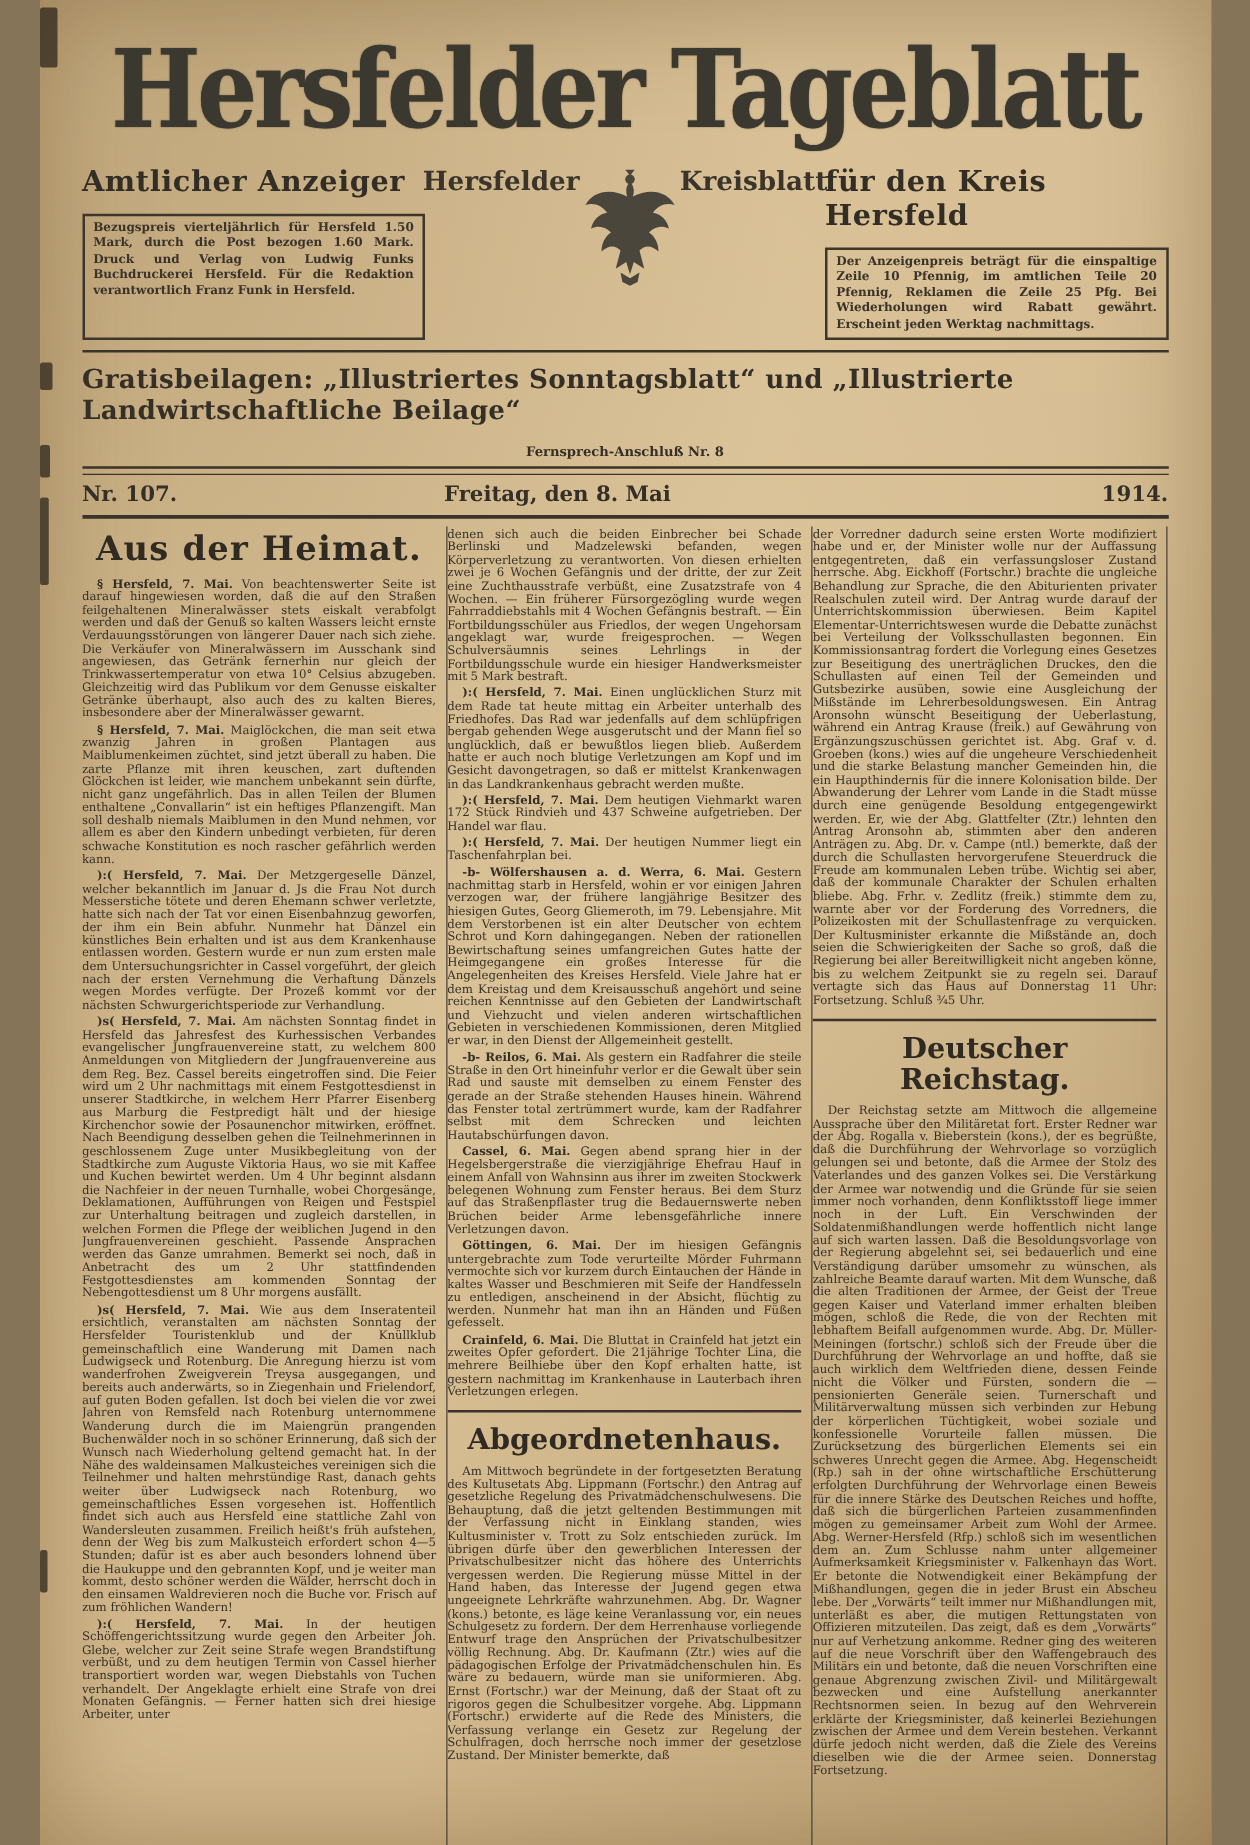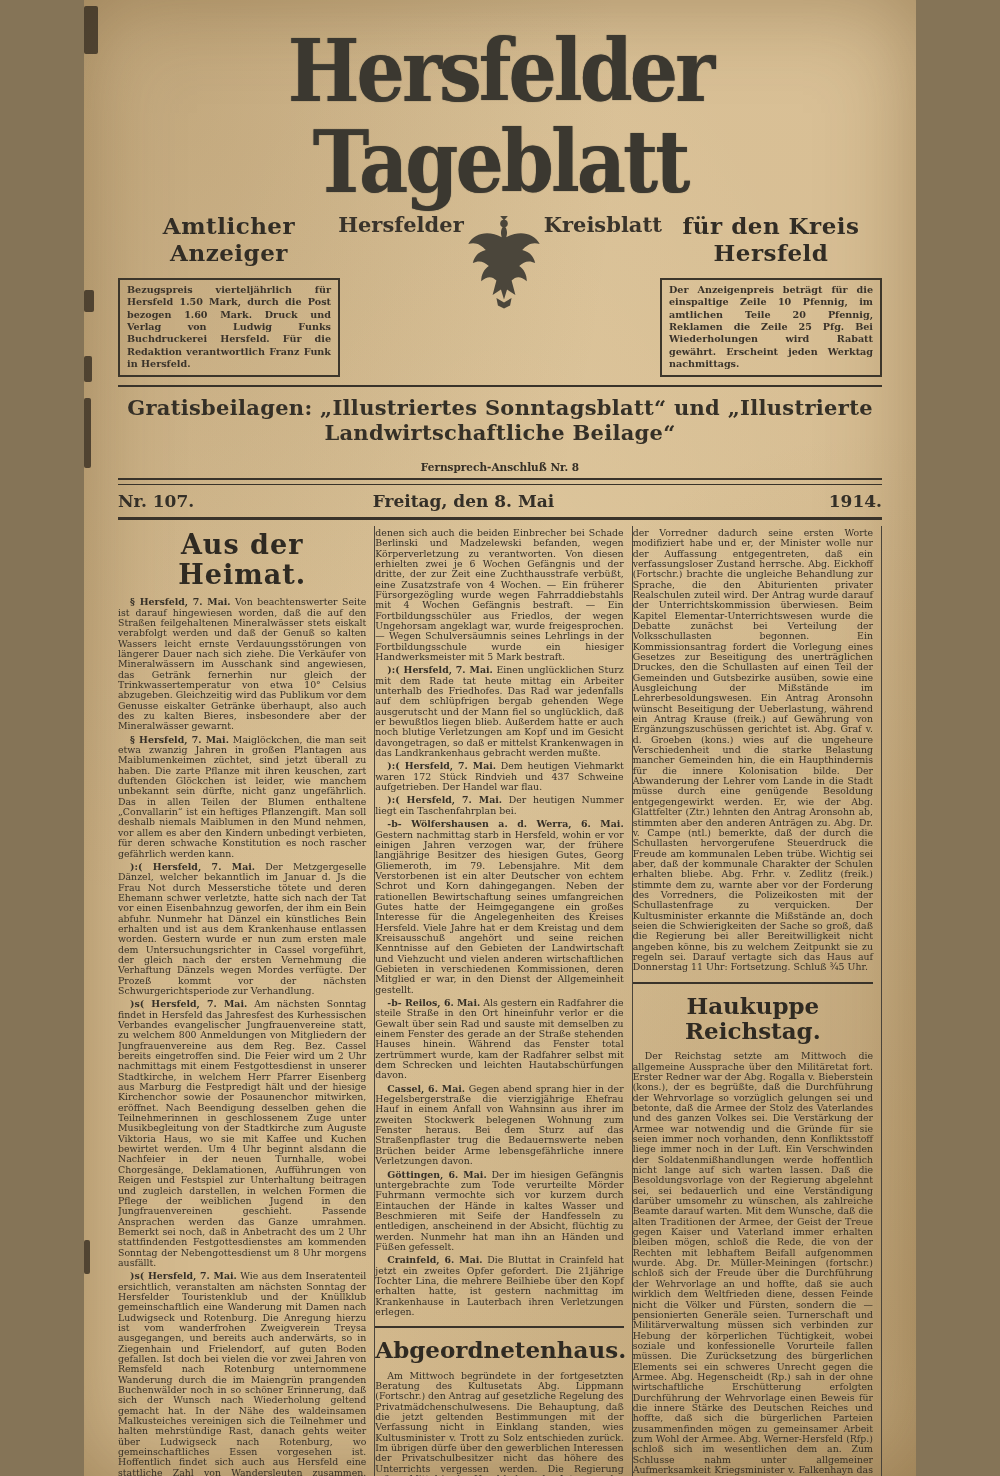--- a/index.html
+++ b/index.html
@@ -1,17 +1,17 @@
 <!DOCTYPE html>
 <html lang="de"><head>
 <meta charset="utf-8">
 <style>
   html,body{margin:0;padding:0;background:#857457;}
   .page{
-    position:relative;width:832px;height:1476px;margin:0 auto;
+    position:relative;width:937px;height:1476px;margin:0 auto;
     background:
       radial-gradient(ellipse at 12% 6%, rgba(110,80,35,.20), transparent 42%),
       radial-gradient(ellipse at 95% 90%, rgba(110,80,35,.22), transparent 48%),
       radial-gradient(ellipse at 50% 45%, rgba(255,242,205,.16), transparent 62%),
       linear-gradient(#d9c096,#d3b98d);
     box-shadow: inset 0 0 95px rgba(80,50,10,.38);
     overflow:hidden;
     font-family:"DejaVu Serif","Liberation Serif",serif;
     color:#352f26;
   }
@@ -24,33 +24,33 @@
 
   
   .masthead{
     margin:26px 14px 2px;text-align:center;
     font-weight:bold;font-size:76px;letter-spacing:-3px;line-height:1.05;
     color:#3b3830;transform:scaleY(1.14);transform-origin:top center;
     text-shadow:0 0 1px rgba(59,56,48,.85);
   }
   .header-mid{display:flex;gap:10px;align-items:stretch;margin:26px 34px 8px;}
   .hm-side{flex:1;display:flex;flex-direction:column;}
-  .subtitle{font-size:23px;font-weight:bold;text-align:center;margin-bottom:12px;color:#322d25;letter-spacing:.5px;}
+  .subtitle{font-size:23px;font-weight:bold;margin-bottom:12px;color:#322d25;letter-spacing:.5px;}
   .infobox{border:2px solid #3c362b;padding:4px 7px;font-size:9.6px;line-height:1.3;text-align:justify;font-weight:bold;color:#3a332a;flex:1;}
   .hm-center{width:300px;display:flex;justify-content:center;gap:2px;}
   .emblem-word{font-size:21px;font-weight:bold;color:#3a342b;}
   .eagle{width:76px;height:102px;flex:none;}
 
   
   .rule{margin:0 34px;}
   .thin{border-top:2px solid #39332a;}
   .double{border-top:2px solid #39332a;border-bottom:1px solid #39332a;height:4px;}
   .thick{border-top:3px solid #39332a;}
   .banner{margin:8px 34px 5px;}
-  .banner-main{font-size:21px;font-weight:bold;text-align:center;letter-spacing:.3px;color:#353027;}
+  .banner-main{font-size:21px;font-weight:bold;letter-spacing:.3px;color:#353027;}
   .banner-sub{font-size:10.5px;font-weight:bold;text-align:center;margin-top:16px;}
   .dateline{display:flex;margin:6px 34px;font-weight:bold;font-size:17px;color:#342f27;}
   .dateline span{flex:1;}
   .dl-mid{text-align:left;}
   .dl-right{text-align:right;}
 
   
   .columns{display:flex;margin:6px 34px 0;height:1096px;overflow:hidden;}
   .col{flex:1;overflow:hidden;font-size:9.4px;line-height:1.1;}
   .col-pad{padding:2px 8px 0 0;}
@@ -146,21 +146,21 @@
       <p class="para"><span class="lead">Crainfeld, 6. Mai.</span> <span>Die Bluttat in Crainfeld hat jetzt ein zweites Opfer gefordert. Die 21jährige Tochter Lina, die mehrere Beilhiebe über den Kopf erhalten hatte, ist gestern nachmittag im Krankenhause in Lauterbach ihren Verletzungen erlegen.</span></p>
       <div class="section-rule"></div>
       <h2 class="col-head head-sub">Abgeordnetenhaus.</h2>
       <p class="para"><span>Am Mittwoch begründete in der fortgesetzten Beratung des Kultusetats Abg. Lippmann (Fortschr.) den Antrag auf gesetzliche Regelung des Privatmädchenschulwesens. Die Behauptung, daß die jetzt geltenden Bestimmungen mit der Verfassung nicht in Einklang standen, wies Kultusminister v. Trott zu Solz entschieden zurück. Im übrigen dürfe über den gewerblichen Interessen der Privatschulbesitzer nicht das höhere des Unterrichts vergessen werden. Die Regierung müsse Mittel in der Hand haben, das Interesse der Jugend gegen etwa ungeeignete Lehrkräfte wahrzunehmen. Abg. Dr. Wagner (kons.) betonte, es läge keine Veranlassung vor, ein neues Schulgesetz zu fordern. Der dem Herrenhause vorliegende Entwurf trage den Ansprüchen der Privatschulbesitzer völlig Rechnung. Abg. Dr. Kaufmann (Ztr.) wies auf die pädagogischen Erfolge der Privatmädchenschulen hin. Es wäre zu bedauern, würde man sie uniformieren. Abg. Ernst (Fortschr.) war der Meinung, daß der Staat oft zu rigoros gegen die Schulbesitzer vorgehe. Abg. Lippmann (Fortschr.) erwiderte auf die Rede des Ministers, die Verfassung verlange ein Gesetz zur Regelung der Schulfragen, doch herrsche noch immer der gesetzlose Zustand. Der Minister bemerkte, daß</span></p>
     </section>
 
     <section class="col last">
       <div class="c3-body col-pad">
         <p class="para cont"><span>der Vorredner dadurch seine ersten Worte modifiziert habe und er, der Minister wolle nur der Auffassung entgegentreten, daß ein verfassungsloser Zustand herrsche. Abg. Eickhoff (Fortschr.) brachte die ungleiche Behandlung zur Sprache, die den Abiturienten privater Realschulen zuteil wird. Der Antrag wurde darauf der Unterrichtskommission überwiesen. Beim Kapitel Elementar-Unterrichtswesen wurde die Debatte zunächst bei Verteilung der Volksschullasten begonnen. Ein Kommissionsantrag fordert die Vorlegung eines Gesetzes zur Beseitigung des unerträglichen Druckes, den die Schullasten auf einen Teil der Gemeinden und Gutsbezirke ausüben, sowie eine Ausgleichung der Mißstände im Lehrerbesoldungswesen. Ein Antrag Aronsohn wünscht Beseitigung der Ueberlastung, während ein Antrag Krause (freik.) auf Gewährung von Ergänzungszuschüssen gerichtet ist. Abg. Graf v. d. Groeben (kons.) wies auf die ungeheure Verschiedenheit und die starke Belastung mancher Gemeinden hin, die ein Haupthindernis für die innere Kolonisation bilde. Der Abwanderung der Lehrer vom Lande in die Stadt müsse durch eine genügende Besoldung entgegengewirkt werden. Er, wie der Abg. Glattfelter (Ztr.) lehnten den Antrag Aronsohn ab, stimmten aber den anderen Anträgen zu. Abg. Dr. v. Campe (ntl.) bemerkte, daß der durch die Schullasten hervorgerufene Steuerdruck die Freude am kommunalen Leben trübe. Wichtig sei aber, daß der kommunale Charakter der Schulen erhalten bliebe. Abg. Frhr. v. Zedlitz (freik.) stimmte dem zu, warnte aber vor der Forderung des Vorredners, die Polizeikosten mit der Schullastenfrage zu verquicken. Der Kultusminister erkannte die Mißstände an, doch seien die Schwierigkeiten der Sache so groß, daß die Regierung bei aller Bereitwilligkeit nicht angeben könne, bis zu welchem Zeitpunkt sie zu regeln sei. Darauf vertagte sich das Haus auf Donnerstag 11 Uhr: Fortsetzung. Schluß ¾5 Uhr.</span></p>
         <div class="section-rule"></div>
-        <h2 class="col-head head-sub">Haukuppe Reichstag.</h2>
+        <h2 class="col-head head-sub">Deutscher Reichstag.</h2>
         <p class="para"><span>Der Reichstag setzte am Mittwoch die allgemeine Aussprache über den Militäretat fort. Erster Redner war der Abg. Rogalla v. Bieberstein (kons.), der es begrüßte, daß die Durchführung der Wehrvorlage so vorzüglich gelungen sei und betonte, daß die Armee der Stolz des Vaterlandes und des ganzen Volkes sei. Die Verstärkung der Armee war notwendig und die Gründe für sie seien immer noch vorhanden, denn Konfliktsstoff liege immer noch in der Luft. Ein Verschwinden der Soldatenmißhandlungen werde hoffentlich nicht lange auf sich warten lassen. Daß die Besoldungsvorlage von der Regierung abgelehnt sei, sei bedauerlich und eine Verständigung darüber umsomehr zu wünschen, als zahlreiche Beamte darauf warten. Mit dem Wunsche, daß die alten Traditionen der Armee, der Geist der Treue gegen Kaiser und Vaterland immer erhalten bleiben mögen, schloß die Rede, die von der Rechten mit lebhaftem Beifall aufgenommen wurde. Abg. Dr. Müller-Meiningen (fortschr.) schloß sich der Freude über die Durchführung der Wehrvorlage an und hoffte, daß sie auch wirklich dem Weltfrieden diene, dessen Feinde nicht die Völker und Fürsten, sondern die — pensionierten Generäle seien. Turnerschaft und Militärverwaltung müssen sich verbinden zur Hebung der körperlichen Tüchtigkeit, wobei soziale und konfessionelle Vorurteile fallen müssen. Die Zurücksetzung des bürgerlichen Elements sei ein schweres Unrecht gegen die Armee. Abg. Hegenscheidt (Rp.) sah in der ohne wirtschaftliche Erschütterung erfolgten Durchführung der Wehrvorlage einen Beweis für die innere Stärke des Deutschen Reiches und hoffte, daß sich die bürgerlichen Parteien zusammenfinden mögen zu gemeinsamer Arbeit zum Wohl der Armee. Abg. Werner-Hersfeld (Rfp.) schloß sich im wesentlichen dem an. Zum Schlusse nahm unter allgemeiner Aufmerksamkeit Kriegsminister v. Falkenhayn das Wort. Er betonte die Notwendigkeit einer Bekämpfung der Mißhandlungen, gegen die in jeder Brust ein Abscheu lebe. Der „Vorwärts“ teilt immer nur Mißhandlungen mit, unterläßt es aber, die mutigen Rettungstaten von Offizieren mitzuteilen. Das zeigt, daß es dem „Vorwärts“ nur auf Verhetzung ankomme. Redner ging des weiteren auf die neue Vorschrift über den Waffengebrauch des Militärs ein und betonte, daß die neuen Vorschriften eine genaue Abgrenzung zwischen Zivil- und Militärgewalt bezwecken und eine Aufstellung anerkannter Rechtsnormen seien. In bezug auf den Wehrverein erklärte der Kriegsminister, daß keinerlei Beziehungen zwischen der Armee und dem Verein bestehen. Verkannt dürfe jedoch nicht werden, daß die Ziele des Vereins dieselben wie die der Armee seien. Donnerstag Fortsetzung.</span></p>
       </div>
       <div class="weather">
         <p class="para"><span class="lead">Wetteraussichten für Freitag den 7. Mai.</span> <span>Meist trübe, zeitweise Regenfälle, keine Temperaturänderung, westliche Winde.</span></p>
       </div>
     </section>
 
   </main>
 </div>
 

